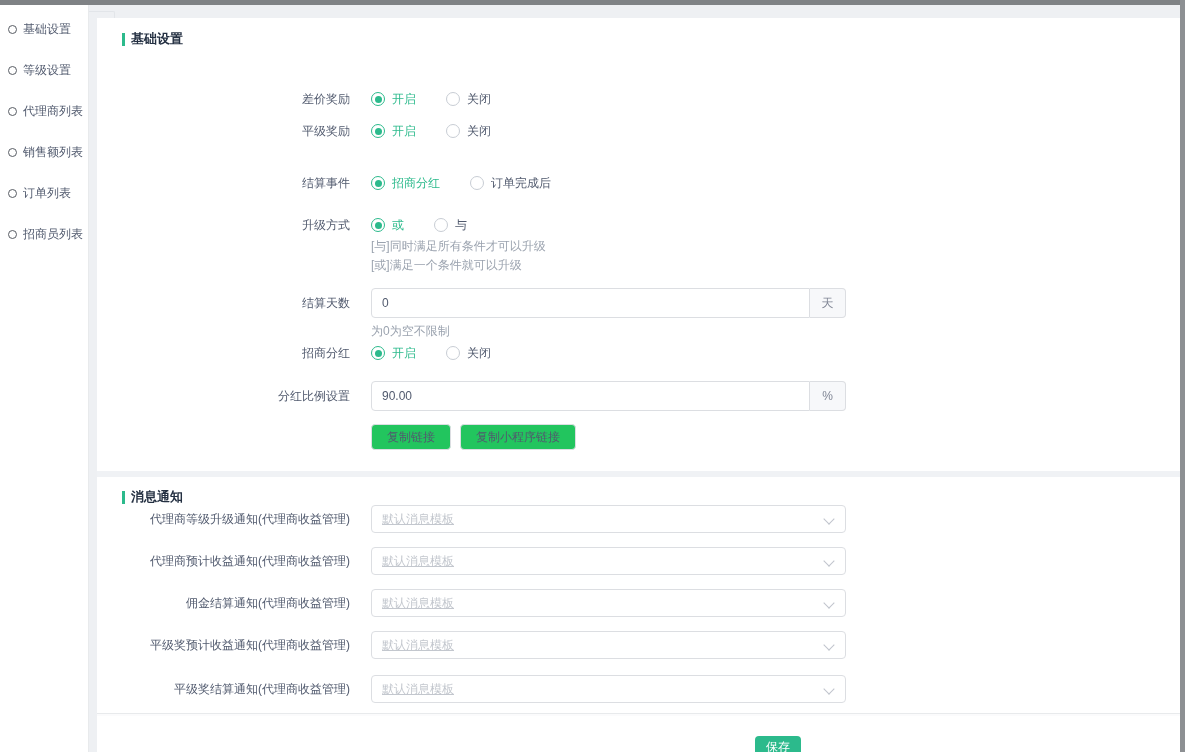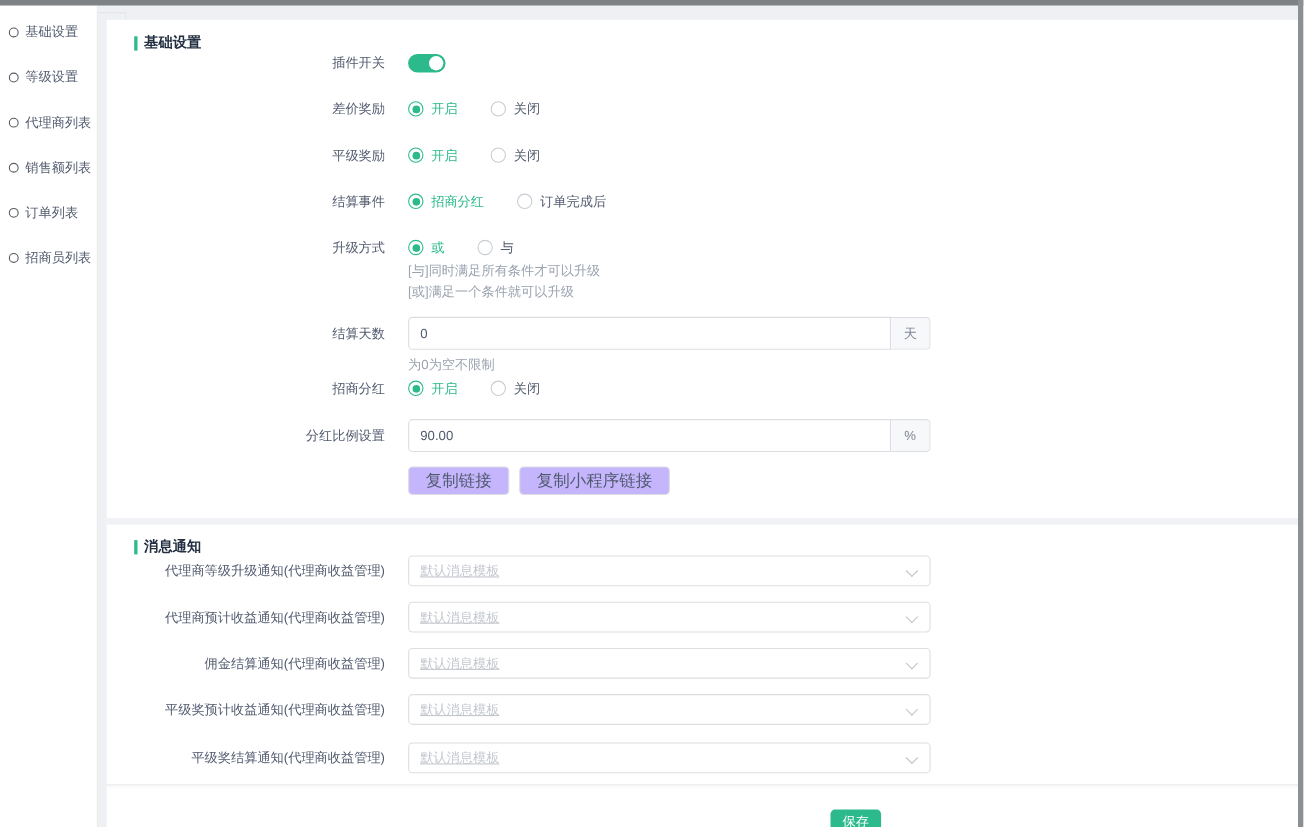--- a/index.html
+++ b/index.html
@@ -55,22 +55,22 @@
 
   
   .input-grp { display:flex; width:475px; height:30px; }
   .input-grp input { flex:1; height:30px; border:1px solid #dcdee2; border-right:1px solid #dcdee2;
         border-radius:4px 0 0 4px; padding:0 10px; font-size:12px; color:#515a6e; outline:none;
         font-family:inherit; background:#fff; }
   .input-append { width:36px; height:30px; background:#f7f8fa; border:1px solid #dcdee2; border-left:none;
         border-radius:0 4px 4px 0; display:flex; align-items:center; justify-content:center; color:#808695; }
 
   
-  .btn { height:26px; padding:0 15px; background:#c4b5fd; border:1px solid #dcdee2; border-radius:4px;
-         color:#515a6e; font-size:15px; font-family:inherit; cursor:pointer; }
+  .btn { height:26px; padding:0 15px; background:#22c55e; border:1px solid #dcdee2; border-radius:4px;
+         color:#515a6e; font-size:12px; font-family:inherit; cursor:pointer; }
   .btn + .btn { margin-left:9px; }
 
   
   .band { position:absolute; left:0; right:0; height:6px; background:#f0f2f5; }
 
   
   .select { position:relative; width:475px; height:28px; border:1px solid #dcdee2; border-radius:4px;
             background:#fff; display:flex; align-items:center; padding:0 26px 0 10px; cursor:pointer; }
   .sel-placeholder { color:#c3c7ce;text-decoration:underline; }
   .sel-arrow { position:absolute; right:12px; top:9px; width:8px; height:8px;
@@ -115,46 +115,38 @@
   </div>
 </div>
 
 <div class="panel">
 
   <div class="sec-head" style="top:12px;">
     <span class="sec-bar"></span>
     <span class="sec-title">基础设置</span>
   </div>
 
-  <div class="row" style="top:29px;">
-    <span class="lbl">插件开关</span>
-    <div class="ctl">
-      <div class="toggle">
-        <span class="knob"></span>
-      </div>
-    </div>
-  </div>
 
   <div class="row" style="top:71px;">
     <span class="lbl">差价奖励</span>
     <div class="ctl">
       <div class="radio-grp">
         <span class="radio checked">
           <span class="rbtn"></span>
           <span class="rlabel">开启</span>
         </span>
         <span class="radio unchecked">
           <span class="rbtn"></span>
           <span class="rlabel">关闭</span>
         </span>
       </div>
     </div>
   </div>
 
-  <div class="row" style="top:113px;padding-left:16px;">
+  <div class="row" style="top:103px;padding-left:16px;">
     <span class="lbl">平级奖励</span>
     <div class="ctl">
       <div class="radio-grp">
         <span class="radio checked">
           <span class="rbtn"></span>
           <span class="rlabel">开启</span>
         </span>
         <span class="radio unchecked">
           <span class="rbtn"></span>
           <span class="rlabel">关闭</span>

